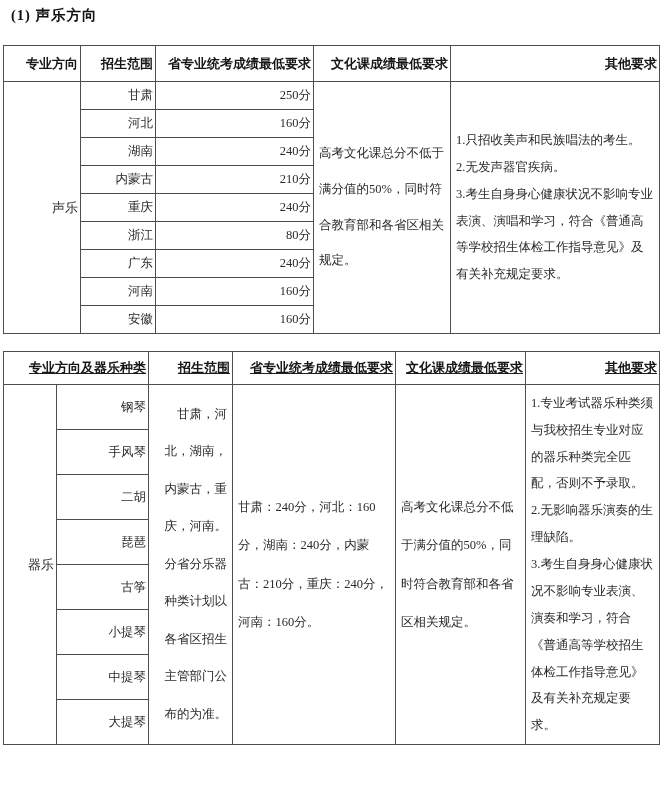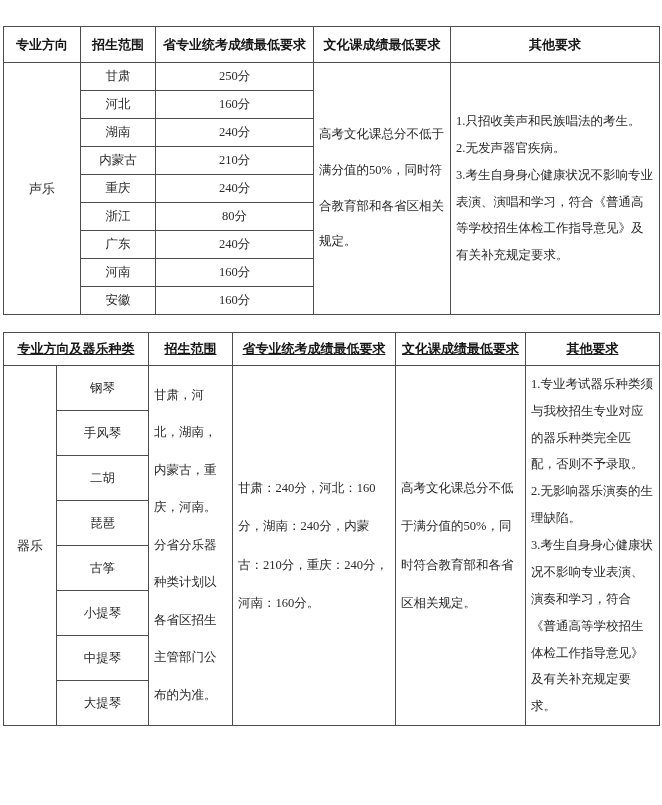--- a/index.html
+++ b/index.html
@@ -22,45 +22,46 @@
   .section-title.second { margin-top: 33px; }
   table {
     border-collapse: collapse;
     table-layout: fixed;
     width: 656px;
   }
   table.t1 { margin-top: 20px; }
   table.t2 { margin-top: 17px; }
   td, th {
     border: 1px solid #4d4d4d;
-    text-align: center;
+    text-align: right;
     vertical-align: middle;
     font-size: 12.5px;
     padding: 2px;
     overflow: hidden;
     color: #2a2a2a;
   }
   th { font-size: 13px; font-weight: bold; color: #161616; }
   .t1 thead tr { height: 36px; }
   .t1 tbody tr { height: 28px; }
   .t2 thead tr { height: 33px; text-decoration: underline; }
   .t2 tbody tr { height: 45px; }
   .c-text { text-align: left; padding: 4px 5px; margin-left: 34px; }
   .c-culture  { line-height: 2.85; }
   .c-other    { line-height: 2.15; }
-  .c-scope    { line-height: 3.0;  }
+  .c-scope    { line-height: 3.0; text-align: right;  }
   .c-scores   { line-height: 3.05; }
   .c-culture2 { line-height: 3.05; }
   .c-major { font-size: 13px; }
 </style>
 </head>
 <body>
 
 <div class="page">
 
+  <h2 class="section-title">(1) 声乐方向</h2>
 
   <table class="t1">
     <colgroup>
       <col style="width:77px">
         <col style="width:75px">
         <col style="width:158px">
         <col style="width:137px">
         <col style="width:209px">
     </colgroup>
     <thead>

